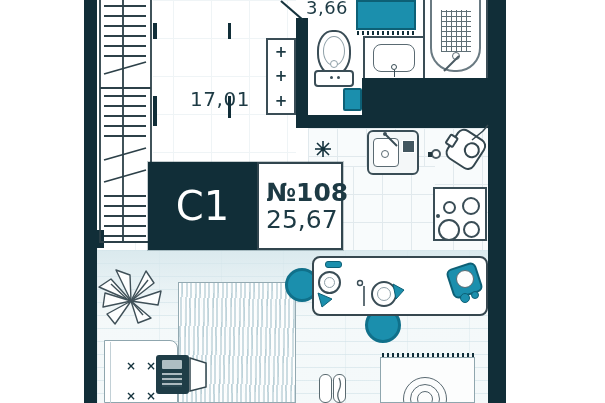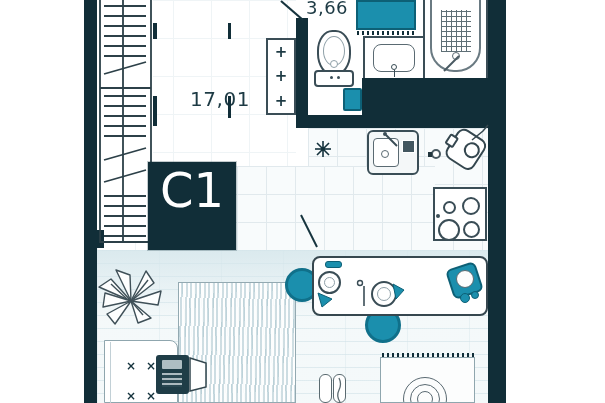--- a/index.html
+++ b/index.html
@@ -19,21 +19,21 @@
     background-image:linear-gradient(180deg,rgba(214,231,236,.85),rgba(248,252,253,.2) 45%),
       repeating-linear-gradient(180deg,rgba(198,219,226,.6) 0 1px,transparent 1px 13px),
       repeating-linear-gradient(90deg,rgba(198,219,226,.35) 0 1px,transparent 1px 62px);}
   .whitebox{background:#ffffff;border:2px solid #3a4d56;box-sizing:border-box;}
   .teal{background:var(--accent,#1b8fad);border:2px solid #0d6076;box-sizing:border-box;}
   .fringe{background:repeating-linear-gradient(90deg,var(--wall,#112e38) 0 1.6px,transparent 1.6px 5px);}
   .ring{border-radius:50%;box-sizing:border-box;border:2px solid #3a4d56;background:transparent;}
   .txt{color:var(--text,#1d3a44);}
   .area-label{font-size:19px;letter-spacing:.5px;}
   .badge{display:flex;z-index:8;box-shadow:0 0 0 1px rgba(20,50,60,.25);}
-  .badge-dark{width:88px;background:var(--wall,#112e38);color:#fff;display:flex;align-items:flex-start;justify-content:center;font-size:48px;}
+  .badge-dark{width:109px;background:var(--wall,#112e38);color:#fff;display:flex;align-items:center;justify-content:center;font-size:40px;}
   .badge-light{width:86px;background:#fff;border:2px solid #31454e;box-sizing:border-box;display:flex;flex-direction:column;justify-content:center;padding-left:7px;line-height:1.08;}
   .badge-num{font-size:25px;font-weight:700;}
   .badge-area{font-size:25px;font-weight:400;}
   .vent{display:flex;flex-direction:column;justify-content:space-around;align-items:center;
         font-size:15px;font-weight:700;color:var(--text,#1d3a44);}
   .bed-tex{background-color:#e7f0f2;
     background-image:repeating-linear-gradient(92deg,rgba(255,255,255,.95) 0 2px,rgba(173,199,208,.55) 2px 4px,rgba(255,255,255,.85) 4px 7px,rgba(147,180,191,.38) 7px 9px),
                      repeating-linear-gradient(86deg,rgba(255,255,255,.5) 0 5px,rgba(160,190,200,.3) 5px 6px);
     border:1.5px solid #93a9b1;box-sizing:border-box;}
   .grid-mat{background-image:repeating-linear-gradient(0deg,#42565f 0 1px,transparent 1px 5px),
@@ -146,20 +146,24 @@
     <div class="abs ring" style="left:28px;top:32px;width:17px;height:17px;"></div>
     <div class="abs" style="left:1px;top:25px;width:4px;height:4px;background:#3a4d56;border-radius:50%;"></div>
   </div>
 
   <span class="abs txt area-label" style="left:188px;top:87px;width:64px;text-align:center;font-size:20px;">17,01</span>
   <span class="abs txt area-label" style="left:302px;top:-3px;width:50px;text-align:center;font-size:18px;">3,66</span>
 
   <div class="abs badge" style="left:148px;top:162px;height:88px;">
     <div class="badge-dark">
       <span>С1</span>
+    </div>
+    <div class="badge-light txt">
+      <span class="badge-num">№108</span>
+      <span class="badge-area">25,67</span>
     </div>
   </div>
 
   <svg class="abs" width="605" height="403" viewBox="0 0 605 403" style="left:0;top:0;z-index:6;pointer-events:none;">
 
     <g stroke="#2c4048" stroke-width="1.8">
       <line x1="100" y1="0" x2="100" y2="243"></line>
       <line x1="151" y1="0" x2="151" y2="243"></line>
       <line x1="123" y1="0" x2="123" y2="242"></line>
       <line x1="100" y1="88" x2="151" y2="88"></line>

